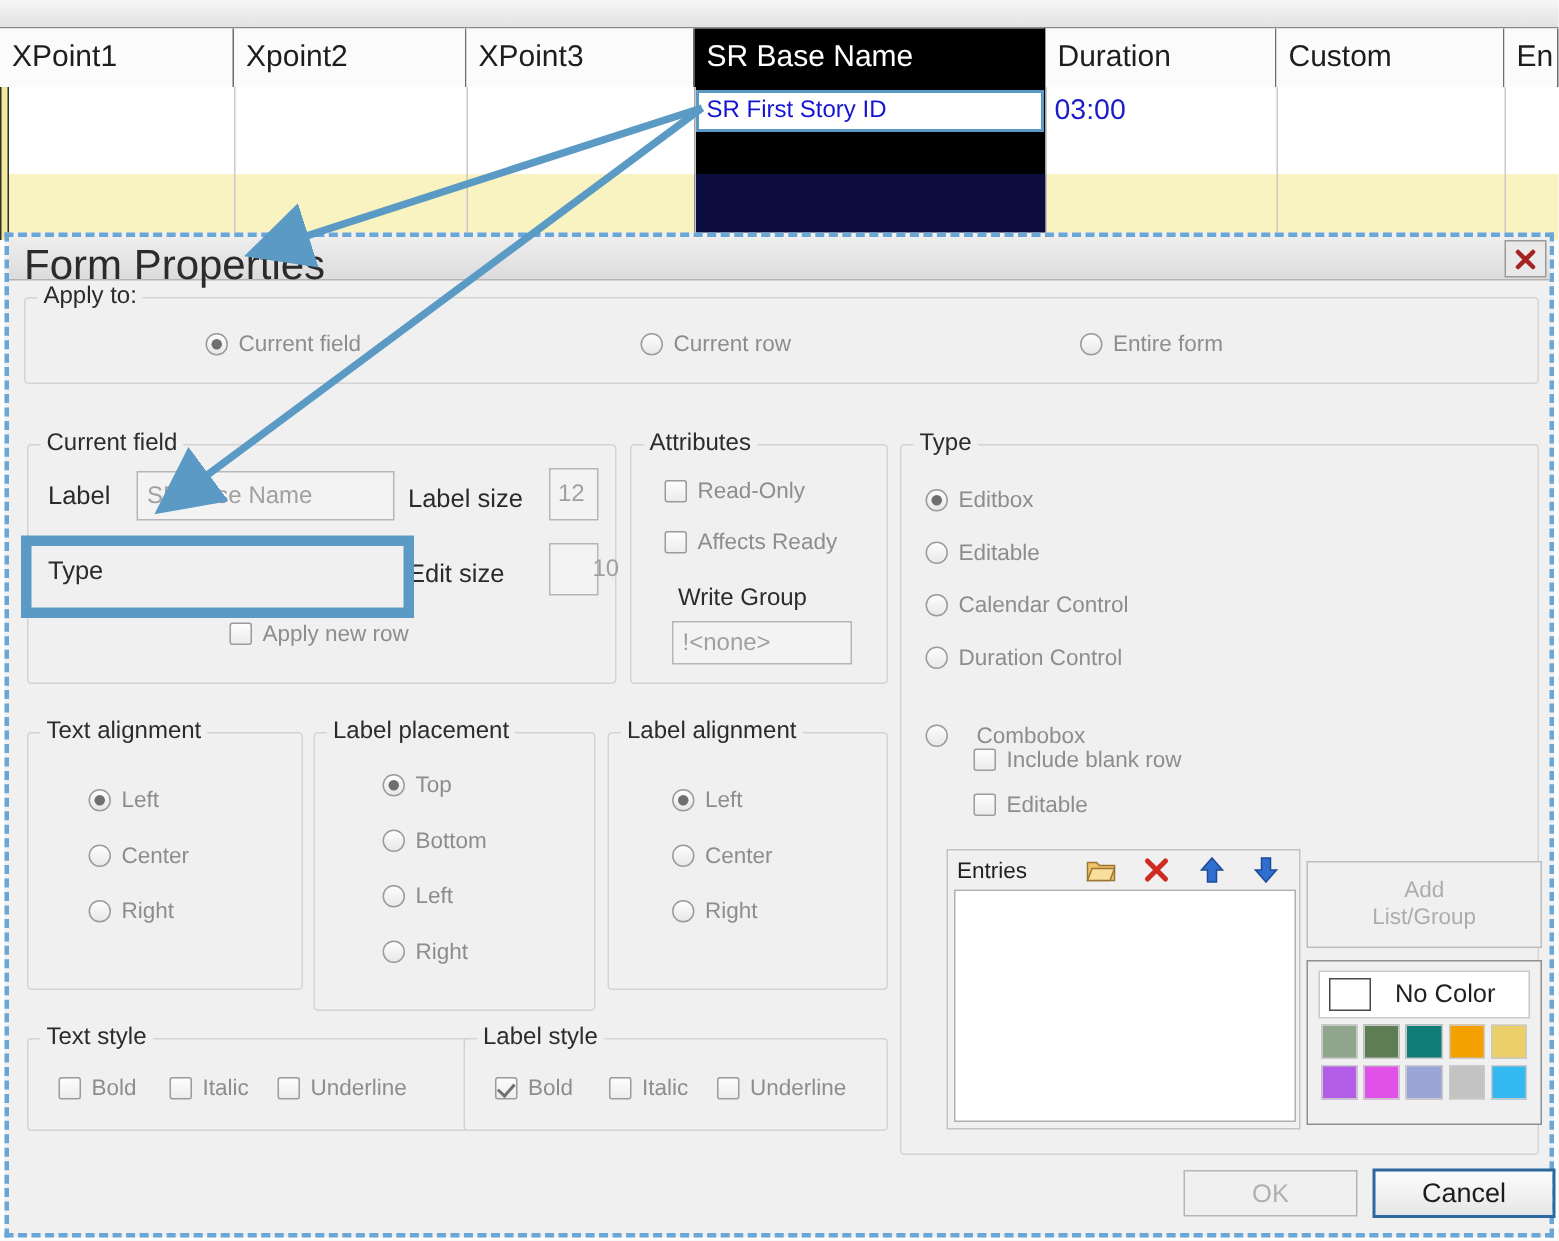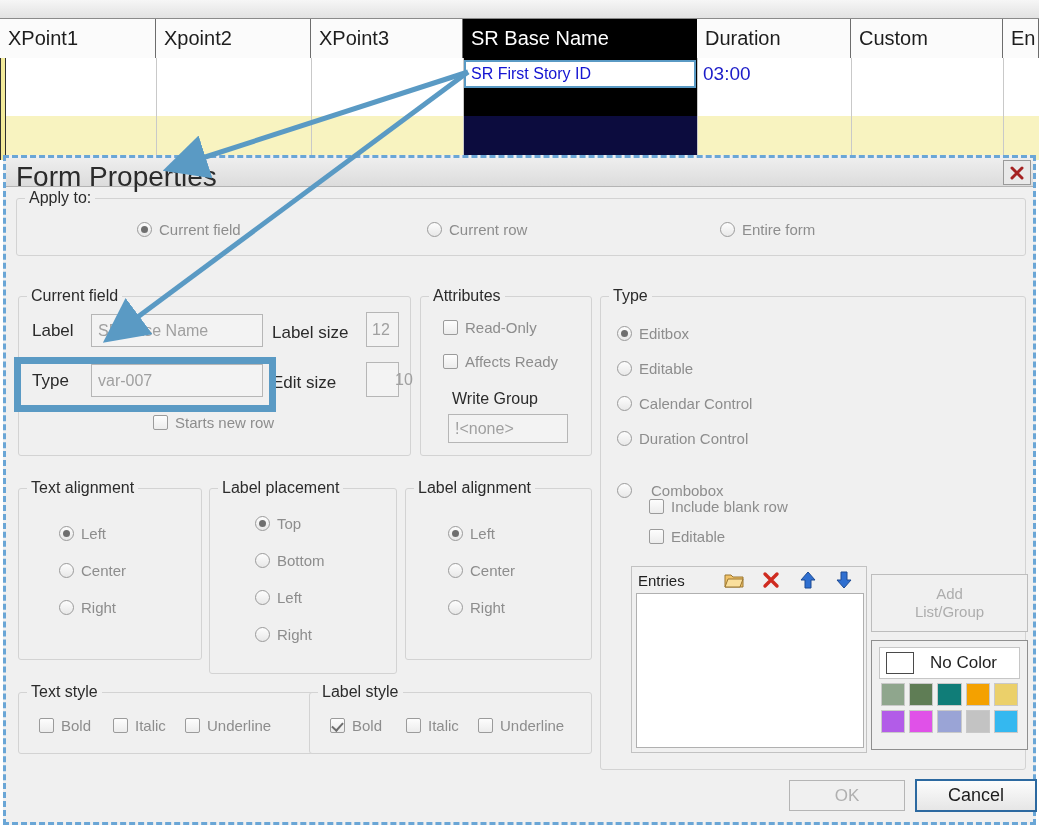--- a/index.html
+++ b/index.html
@@ -172,27 +172,26 @@
 
   <div class="panel" style="left:12px;top:138px;width:393px;height:160px;">
     <span class="panel-legend">Current field</span>
 
     <span class="flabel" style="position:absolute;left:13px;top:24px;">Label</span>
     <div class="finput" style="position:absolute;left:72px;top:17px;width:172px;height:33px;">SR Base Name</div>
     <span class="flabel" style="position:absolute;left:253px;top:26px;">Label size</span>
     <div class="fsmall" style="position:absolute;left:347px;top:15px;width:33px;height:35px;">12</div>
 
     <span class="flabel" style="position:absolute;left:13px;top:74px;">Type</span>
-    <div class="finput" style="position:absolute;left:72px;top:67px;width:172px;height:33px;">var-007</div>
     <span class="flabel" style="position:absolute;left:253px;top:76px;">Edit size</span>
     <div class="fsmall" style="position:absolute;left:347px;top:65px;width:33px;height:35px;padding-left:28px;">10</div>
 
     <div class="chk" style="position:absolute;left:134px;top:117px;">
       <span class="box"></span>
-      <span class="cl">Starts new row</span>
+      <span class="cl">Apply new row</span>
     </div>
   </div>
 
   <div class="panel" style="left:414px;top:138px;width:172px;height:160px;">
     <span class="panel-legend">Attributes</span>
 
     <div class="chk" style="position:absolute;left:22px;top:22px;">
       <span class="box"></span>
       <span class="cl">Read-Only</span>
     </div>

